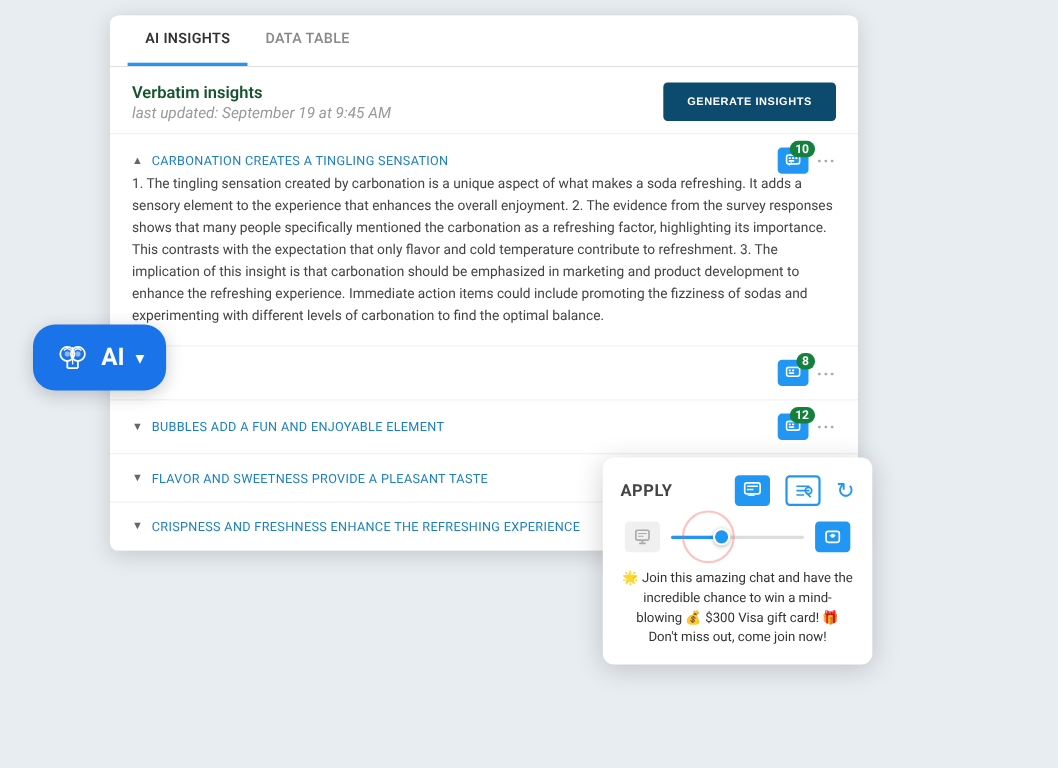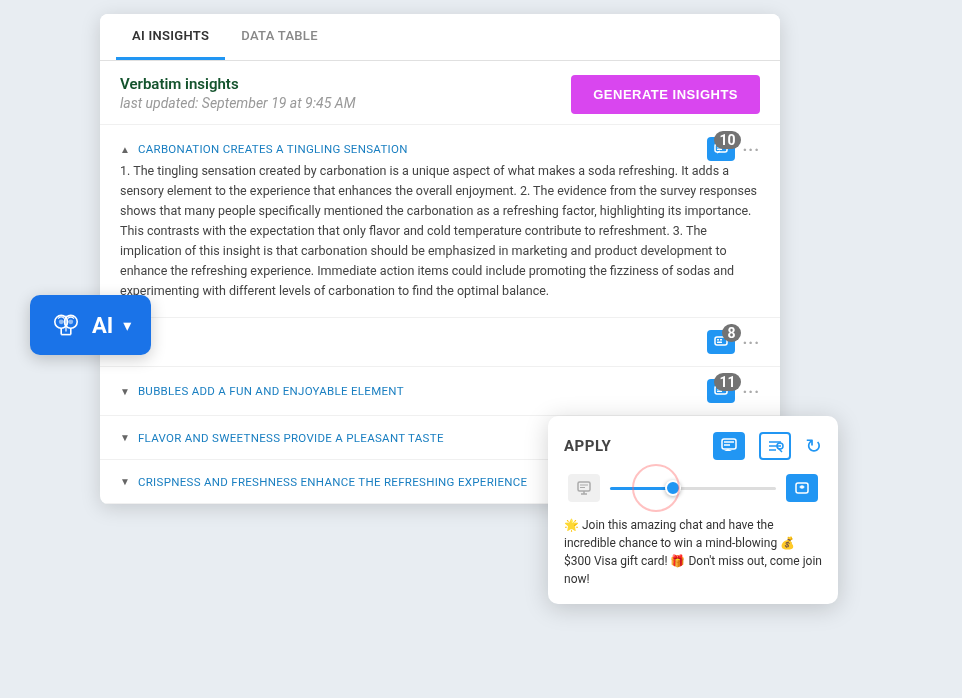--- a/index.html
+++ b/index.html
@@ -61,26 +61,26 @@
     }
 
     .last-updated {
       font-size: 14px;
       color: #999;
       margin-top: 2px;
       font-style: italic;
     }
 
     .generate-btn {
-      background: #d946ef;
+      background: #0c4a6e;
       color: #fff;
       border: none;
       border-radius: 4px;
       padding: 12px 22px;
-      font-size: 13px;
+      font-size: 10px;
       font-weight: 700;
       letter-spacing: 0.5px;
       cursor: pointer;
       white-space: nowrap;
       margin-left: 42px;
     }
 
     .insights-content {
       padding: 0;
       max-height: 520px;
@@ -144,24 +144,24 @@
       align-items: center;
       justify-content: center;
       color: white;
       font-size: 12px;
     }
 
     .quote-count {
       position: absolute;
       top: -6px;
       right: -6px;
-      background: #737373;
+      background: #15803d;
       color: white;
       border-radius: 10px;
-      font-size: 14px;
+      font-size: 11px;
       font-weight: 700;
       padding: 1px 5px;
       min-width: 16px;
       text-align: center;
     }
 
     .more-btn {
       color: #aaa;
       font-size: 16px;
       cursor: pointer;
@@ -182,21 +182,21 @@
       color: #444;
       line-height: 1.6;
     }
 
     
     .ai-button {
       position: absolute;
       top: 295px;
       left: 30px;
       background: #1a73e8;
-      border-radius: 10px;
+      border-radius: 20px;
       padding: 14px 20px;
       display: flex;
       align-items: center;
       gap: 10px;
       cursor: pointer;
       box-shadow: 0 4px 16px rgba(0,0,0,0.2);
       color: white;
     }
 
     .ai-brain-icon {
@@ -213,26 +213,27 @@
     .ai-chevron {
       font-size: 16px;
       color: white;
     }
 
     
     .apply-panel {
       position: absolute;
       top: 416px;
       left: 548px;
-      width: 290px;
+      width: 245px;
       background: #fff;
       border-radius: 10px;
       box-shadow: 0 4px 24px rgba(0,0,0,0.18);
       padding: 16px;
       z-index: 10;
+      text-align: center;
     }
 
     .apply-header {
       display: flex;
       align-items: center;
       justify-content: space-between;
       margin-bottom: 14px;
     }
 
     .apply-label {
@@ -436,21 +437,21 @@
         <div class="insight-actions">
           <div class="quote-badge">
             <div class="quote-icon">
               <svg width="14" height="12" viewBox="0 0 14 12" fill="white">
                 <rect x="1" y="1" width="12" height="8" rx="2" fill="none" stroke="white" stroke-width="1.5"></rect>
                 <rect x="3" y="3" width="2" height="1.5" rx="0.5" fill="white"></rect>
                 <rect x="6" y="3" width="2" height="1.5" rx="0.5" fill="white"></rect>
                 <rect x="3" y="5.5" width="5" height="1.5" rx="0.5" fill="white"></rect>
               </svg>
             </div>
-            <span class="quote-count">11</span>
+            <span class="quote-count">12</span>
           </div>
           <span class="more-btn">···</span>
         </div>
       </div>
     </div>
 
     <div class="insight-item">
       <div class="insight-header">
         <div class="insight-title-row">
           <span class="chevron">▼</span>

